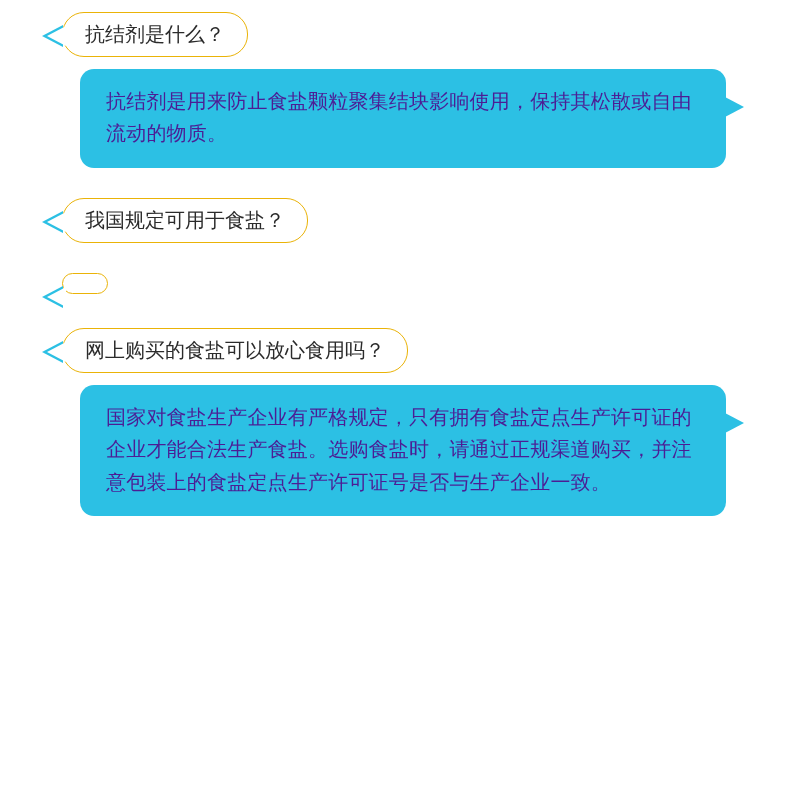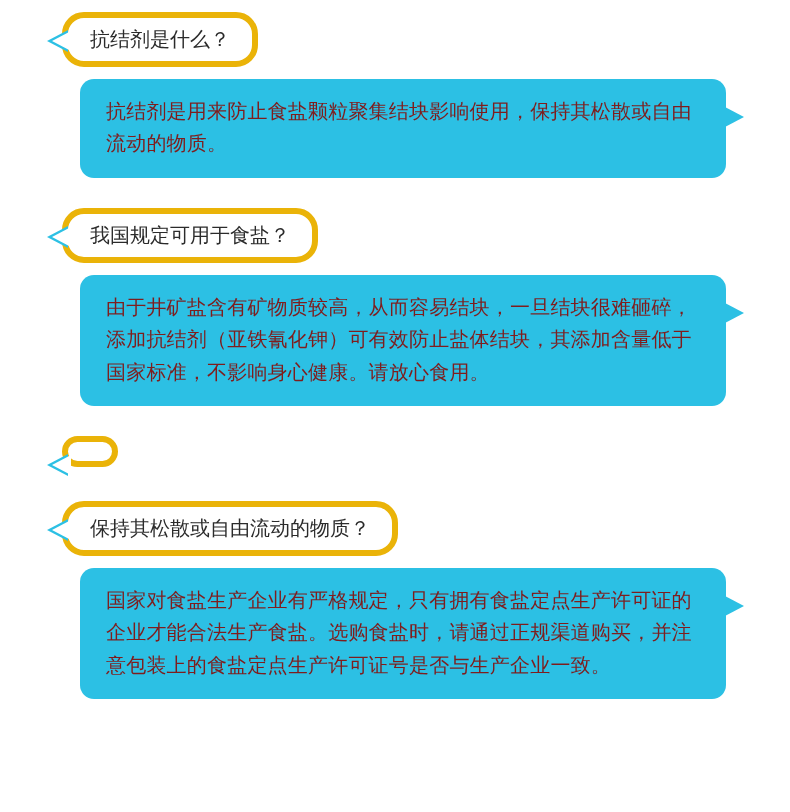--- a/index.html
+++ b/index.html
@@ -21,21 +21,21 @@
     padding: 0;
   }
   .qa-block {
     position: relative;
     margin: 0;
   }
   
   .question {
     position: relative;
     display: inline-block;
-    border: 6px solid #eab308;
+    border: 1px solid #eab308;
     border-radius: 22px;
     background: #ffffff;
     color: #2b2b2b;
     font-size: 20px;
     line-height: 1.2;
     padding: 9px 22px 10px 22px;
     margin-left: 62px;
     white-space: nowrap;
   }
   
@@ -56,21 +56,21 @@
     width: 0;
     height: 0;
     border-top: 10px solid transparent;
     border-bottom: 10px solid transparent;
     border-right: 19px solid #ffffff;
   }
   
   .answer {
     position: relative;
     background: #2cc0e4;
-    color: #7f1d1d;
+    color: #4c1d95;
     border-radius: 14px;
     font-size: 20px;
     line-height: 1.62;
     padding: 16px 26px 18px 26px;
     margin-left: 80px;
     margin-right: 64px;
     margin-top: 12px;
     letter-spacing: 0.2px;
   }
   .answer .a-tail {
@@ -109,42 +109,38 @@
   </div>
 
   <div class="block-space"></div>
 
   <div class="qa-block">
     <div class="question">
       <span class="q-tail-outer"></span>
       <span class="q-tail-inner"></span>
       <span>我国规定可用于食盐？</span>
     </div>
-    <div class="answer">
-      <span class="a-tail"></span>
-      <p>由于井矿盐含有矿物质较高，从而容易结块，一旦结块很难砸碎，添加抗结剂（亚铁氰化钾）可有效防止盐体结块，其添加含量低于国家标准，不影响身心健康。请放心食用。</p>
-    </div>
   </div>
 
   <div class="block-space"></div>
 
   <div class="qa-block">
     <div class="question">
       <span class="q-tail-outer"></span>
       <span class="q-tail-inner"></span>
     </div>
   </div>
 
   <div class="block-space"></div>
 
   <div class="qa-block">
     <div class="question">
       <span class="q-tail-outer"></span>
       <span class="q-tail-inner"></span>
-      <span>保持其松散或自由流动的物质？</span>
+      <span>网上购买的食盐可以放心食用吗？</span>
     </div>
     <div class="answer">
       <span class="a-tail"></span>
       <p>国家对食盐生产企业有严格规定，只有拥有食盐定点生产许可证的企业才能合法生产食盐。选购食盐时，请通过正规渠道购买，并注意包装上的食盐定点生产许可证号是否与生产企业一致。</p>
     </div>
   </div>
 
 </div>
 
 </body></html>

